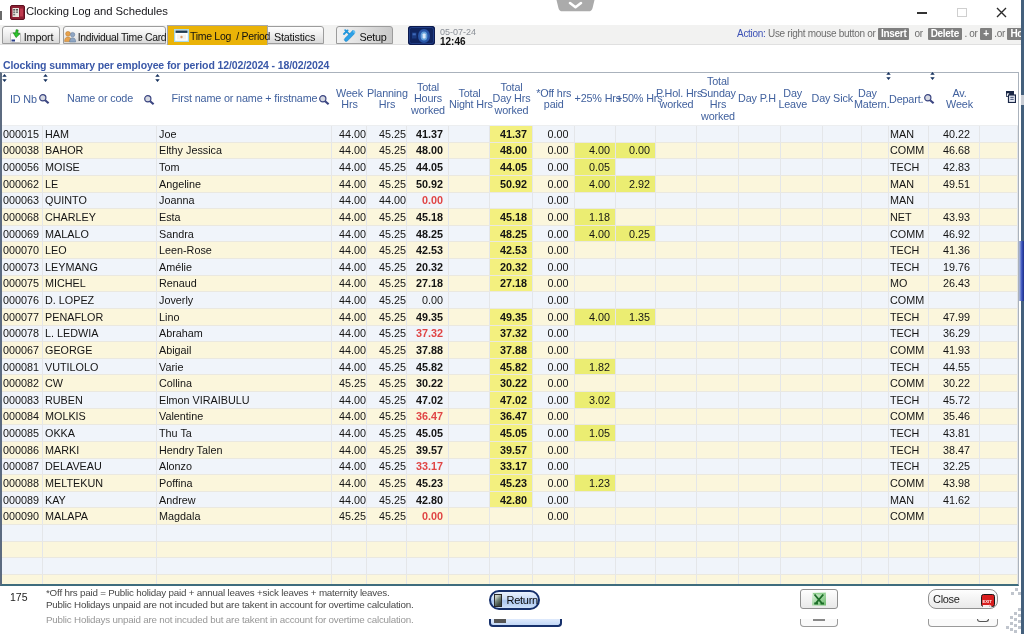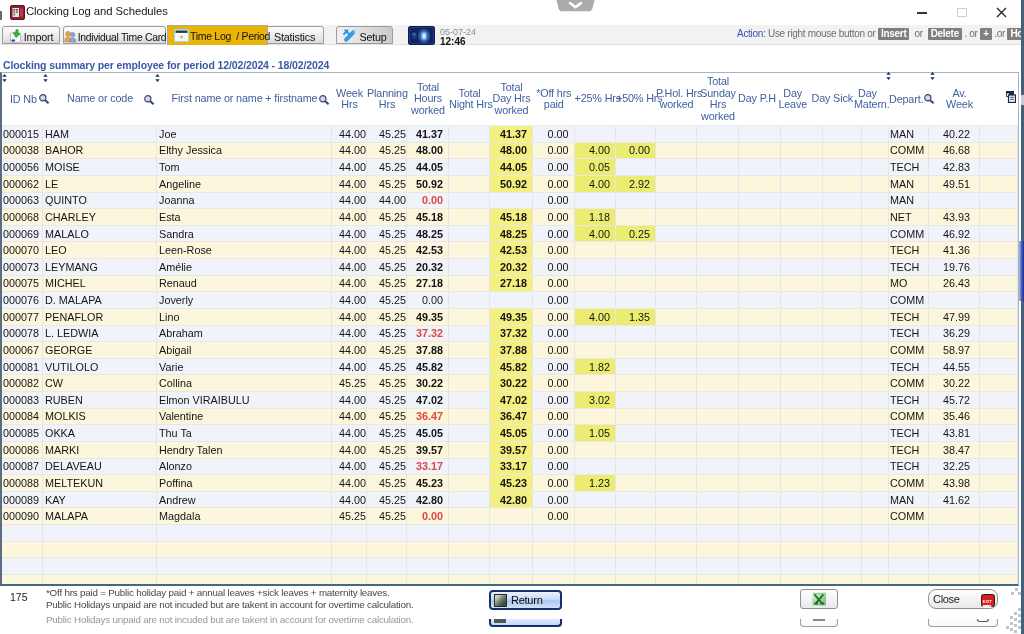--- a/index.html
+++ b/index.html
@@ -54,21 +54,21 @@
 
 #navyedge{left:1021px;top:0;width:3px;height:634px;background:#44607c}
 #thumb{left:1019px;top:241px;width:5px;height:60px;background:linear-gradient(90deg,#b9c4dc,#3c55c0 55%,#1c2f86)}
 #sbtn{left:1021px;top:95px;width:3px;height:10px;background:#c9cdd4}
 
 #n175{left:10px;top:591px;font-size:10.5px;color:#222}
 .fnote{font-size:9.8px;letter-spacing:-0.2px;color:#474747}
 #fn1{left:46px;top:587px}
 #fn2{left:46px;top:598.8px}
 #fn3{left:46px;top:613.5px;color:#979797;height:11px;overflow:hidden}
-#retbtn{left:489px;top:590px;width:73px;height:20px;border:2px solid #16306b;border-radius:4px;
+#retbtn{left:489px;top:590px;width:51px;height:20px;border:2px solid #16306b;border-radius:10px;
  background:linear-gradient(#eaf2fd,#c9dcf8 45%,#abc7f0 55%,#cfe2fa);display:flex;align-items:center}
 #retbtn span{font-size:11px;letter-spacing:-0.25px;color:#0a0a0a;margin-left:4px}
 #reticon{width:13px;height:13px;margin-left:3px;background:linear-gradient(135deg,#c8cfc4 20%,#7a8a7e 45%,#3e4a42 80%);border:1px solid #2a2a2a}
 #xlbtn{left:800px;top:589px;width:38px;height:20px;border:1px solid #909090;border-radius:3px;
  background:linear-gradient(#fefefe,#e9e9e9);display:flex;align-items:center;justify-content:center}
 #clbtn{left:928px;top:589px;width:70px;height:20px;border:1px solid #909090;border-radius:8px;
  background:linear-gradient(#fefefe,#e9e9e9);display:flex;align-items:center}
 #clbtn span{font-size:11px;letter-spacing:-0.3px;color:#1c1c1c;margin-left:4px}
 #clicon{position:absolute;right:2.5px;top:3.5px;width:13.5px;height:13px;background:#d81e1e;border:1.6px solid #1a1a1a;border-radius:2.5px}
 
@@ -434,21 +434,21 @@
           <td></td>
           <td></td>
           <td></td>
           <td></td>
           <td class="dp">MO</td>
           <td class="n av">26.43</td>
           <td></td>
         </tr>
 <tr class="wr">
           <td class="id">000076</td>
-          <td class="nm">D. MALAPA</td>
+          <td class="nm">D. LOPEZ</td>
           <td class="nm">Joverly</td>
           <td class="n wp">44.00</td>
           <td class="n wp">45.25</td>
           <td class="n tn">0.00</td>
           <td></td>
           <td></td>
           <td class="n">0.00</td>
           <td></td>
           <td></td>
           <td></td>
@@ -517,21 +517,21 @@
           <td class="n">0.00</td>
           <td></td>
           <td></td>
           <td></td>
           <td></td>
           <td></td>
           <td></td>
           <td></td>
           <td></td>
           <td class="dp">COMM</td>
-          <td class="n av">58.97</td>
+          <td class="n av">41.93</td>
           <td></td>
         </tr>
 <tr class="wr">
           <td class="id">000081</td>
           <td class="nm">VUTILOLO</td>
           <td class="nm">Varie</td>
           <td class="n wp">44.00</td>
           <td class="n wp">45.25</td>
           <td class="n tb">45.82</td>
           <td></td>

